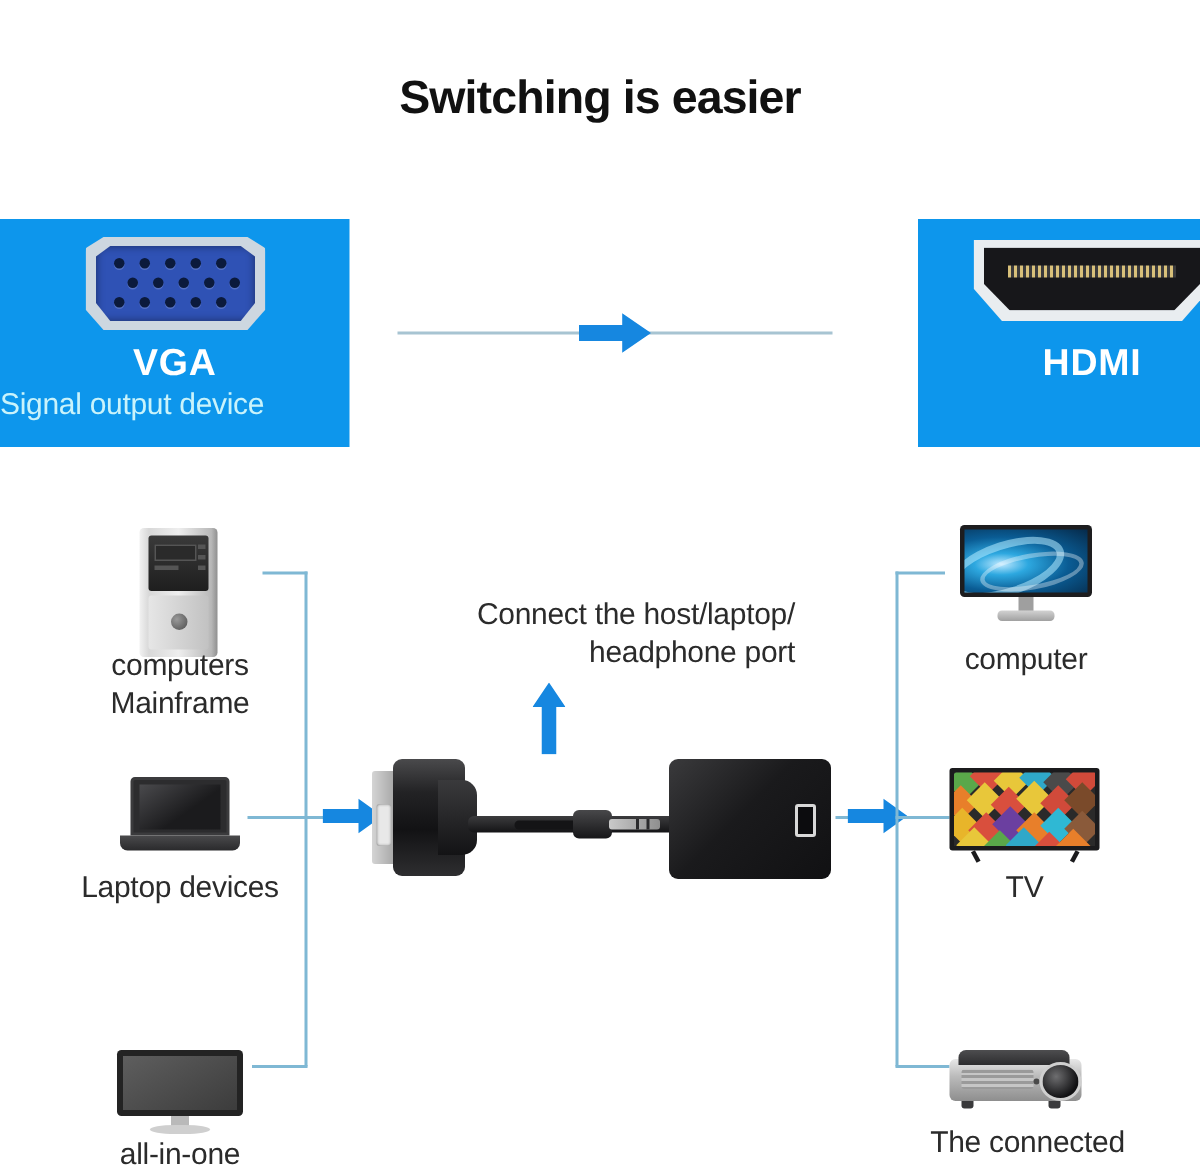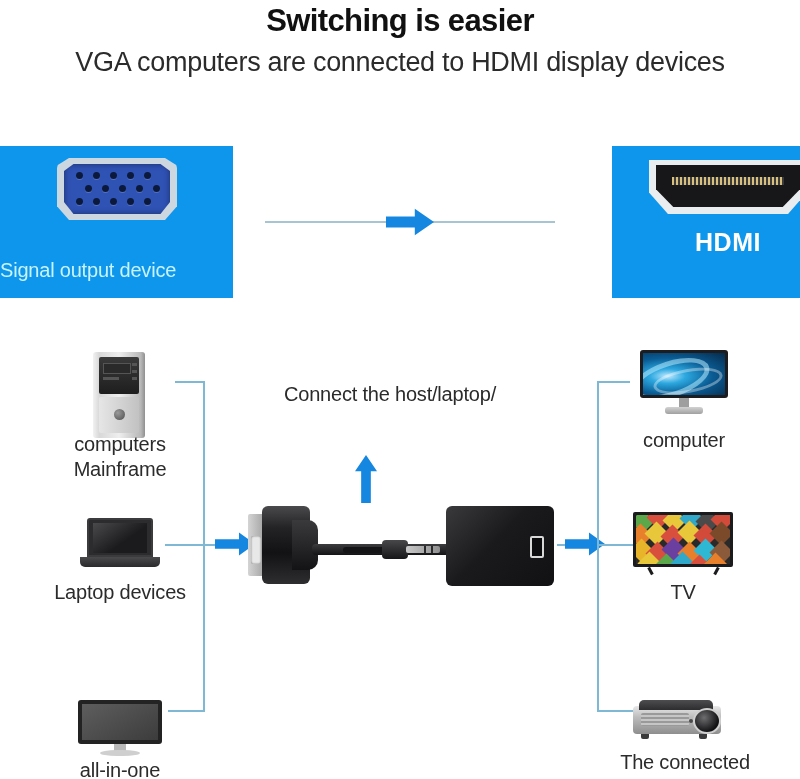--- a/index.html
+++ b/index.html
@@ -1,18 +1,18 @@
 <!DOCTYPE html>
 <html><head>
 <meta charset="utf-8">
 <style>
   html,body{margin:0;padding:0;background:#ffffff;}
   body{width:800px;height:779px;position:relative;overflow:hidden;
        font-family:"Liberation Sans","DejaVu Sans",sans-serif;color:#1a1a1a;}
-  .abs{position:absolute;}
+  .abs{position:absolute;margin-top:44px;}
 
   
   #header{left:0;top:0;width:800px;}
   #title{width:800px;text-align:center;font-size:31px;font-weight:bold;
          letter-spacing:-0.6px;color:#111;margin-top:2px;line-height:38px;}
   #subtitle{width:800px;text-align:center;font-size:27px;font-weight:400;
             color:#2b2b2b;line-height:36px;margin-top:4px;letter-spacing:-0.3px;}
 
   
   .panel{position:absolute;top:146px;height:152px;background:#0d96ec;}
@@ -171,21 +171,20 @@
            background:linear-gradient(to bottom,#48484a,#161618);border-radius:4px;}
   .ad-tip{position:absolute;left:158px;top:46px;width:34px;height:7px;
           background:linear-gradient(to right,#c9c9c9,#8f8f8f);border-radius:2px;}
   .ad-tip-band{position:absolute;top:46px;width:2px;height:7px;background:#2a2a2c;}
 </style>
 </head>
 <body>
 
 <div id="header" class="abs">
   <div id="title">Switching is easier</div>
-  <div id="subtitle">VGA computers are connected to HDMI display devices</div>
 </div>
 
 <div id="panel-vga" class="panel">
   <div id="vga-connector">
     <div class="vga-shell"></div>
     <div class="vga-inner">
       <div class="pin" style="left:12px;top:8px"></div>
       <div class="pin" style="left:29px;top:8px"></div>
       <div class="pin" style="left:46px;top:8px"></div>
       <div class="pin" style="left:63px;top:8px"></div>
@@ -195,20 +194,21 @@
       <div class="pin" style="left:55px;top:21px"></div>
       <div class="pin" style="left:72px;top:21px"></div>
       <div class="pin" style="left:89px;top:21px"></div>
       <div class="pin" style="left:12px;top:34px"></div>
       <div class="pin" style="left:29px;top:34px"></div>
       <div class="pin" style="left:46px;top:34px"></div>
       <div class="pin" style="left:63px;top:34px"></div>
       <div class="pin" style="left:80px;top:34px"></div>
     </div>
   </div>
+  <div class="panel-title">VGA</div>
   <div class="panel-sub">Signal output device</div>
 </div>
 
 <div id="panel-hdmi" class="panel">
   <div id="hdmi-connector">
     <div class="hdmi-outer"></div>
     <div class="hdmi-inner"></div>
     <div class="hdmi-strip"></div>
   </div>
   <div class="panel-title">HDMI</div>
@@ -275,22 +275,23 @@
   <div class="ad-jack-cable"></div>
   <div class="ad-jack"></div>
   <div class="ad-tip"></div>
   <div class="ad-tip-band" style="left:176px;"></div>
   <div class="ad-tip-band" style="left:183px;"></div>
 </div>
 
 <div class="up-arrow" style="left:355px;top:455px;">
     <div></div>
   </div>
-<div class="label" style="left:250px;top:382px;width:280px;">
+<div class="label" style="left:250px;top:398px;width:280px;text-align:right;">
   <div>Connect the host/laptop/</div>
+  <div>headphone port</div>
 </div>
 
 <div class="wire wire-h" style="left:557px;top:544px;width:16px;"></div>
 <div class="mini-arrow" style="left:565px;top:531px;">
   <div class="arrow-blue"></div>
 </div>
 <div class="wire wire-v" style="left:597px;top:381px;height:330px;"></div>
 <div class="wire wire-h" style="left:597px;top:381px;width:33px;"></div>
 <div class="wire wire-h" style="left:597px;top:544px;width:36px;"></div>
 <div class="wire wire-h" style="left:597px;top:710px;width:36px;"></div>

